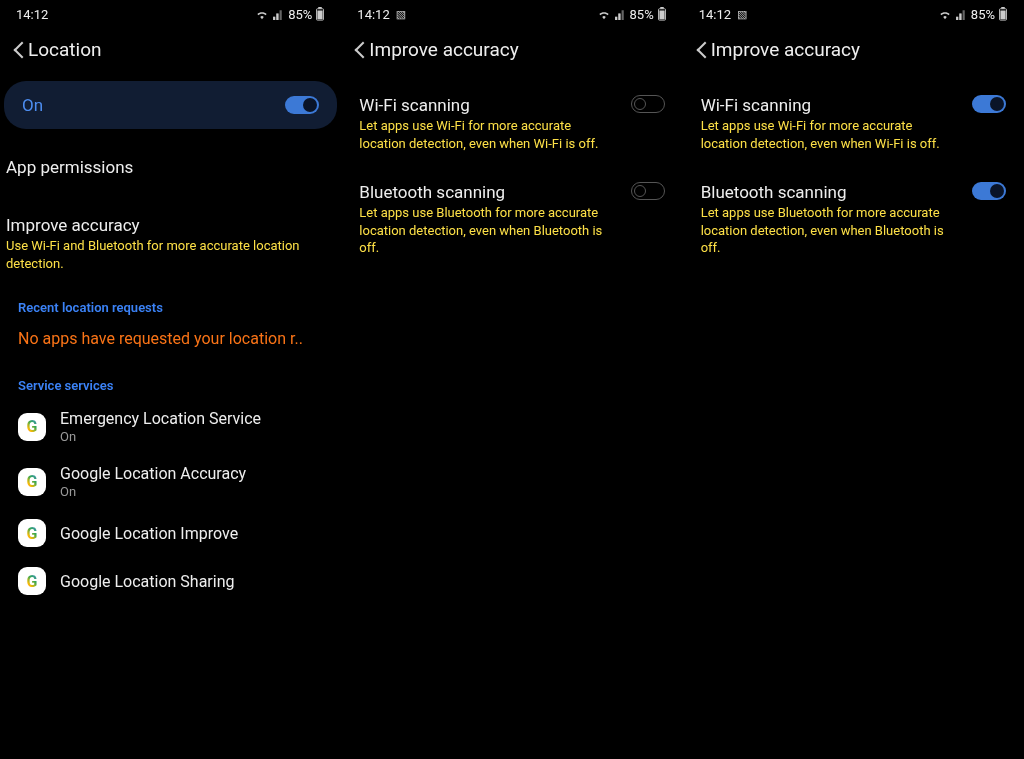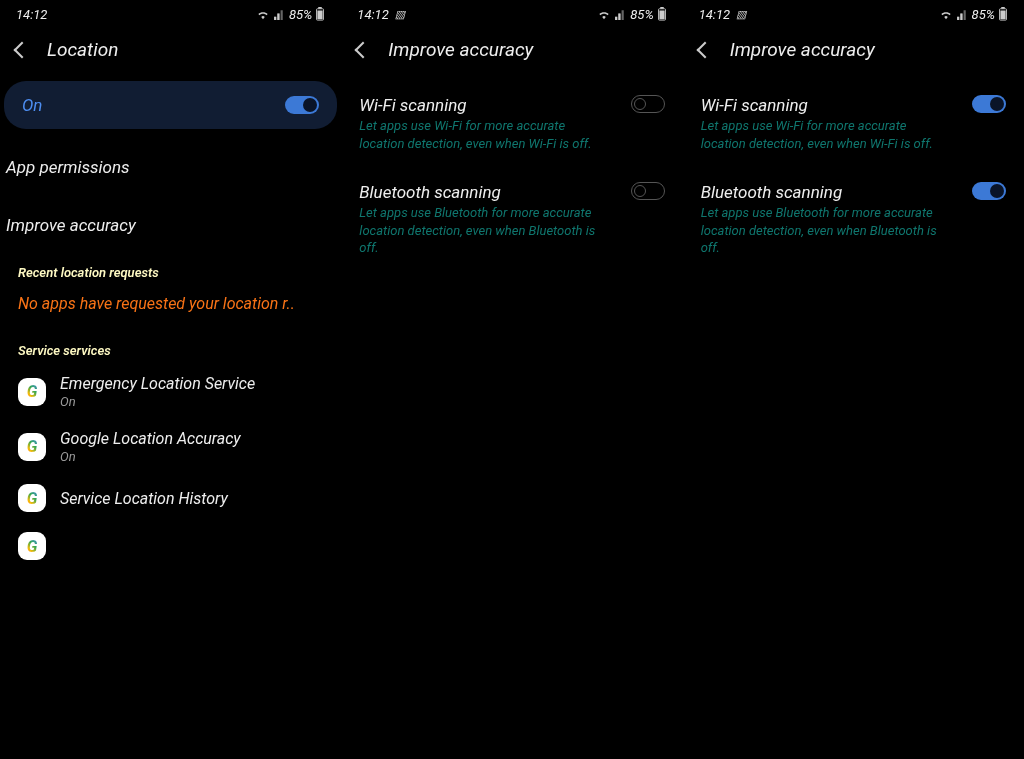--- a/index.html
+++ b/index.html
@@ -11,38 +11,37 @@
     height: 759px;
     display: flex;
     overflow: hidden;
   }
   .phone {
     width: 341.33px;
     height: 544px;
     background: #000;
     position: relative;
     flex-shrink: 0;
-    font-style: italic;
   }
   .status-bar {
     height: 28px;
     display: flex;
     justify-content: space-between;
     align-items: center;
     padding: 0 16px;
     font-size: 13px;
     color: #eee;
   }
   .status-left { display: flex; align-items: center; gap: 6px; }
   .status-right { display: flex; align-items: center; gap: 3px; text-align: right; }
   .header {
     display: flex;
     align-items: center;
     padding: 10px 16px 14px 16px;
-    gap: 19px;
+    gap: 0;
   }
   .back-chev {
     width: 12px; height: 12px;
     border-left: 2px solid #ccc;
     border-bottom: 2px solid #ccc;
     transform: rotate(45deg);
   }
   .header-title {
     font-size: 19px;
     font-weight: 400;
@@ -96,26 +95,26 @@
     align-items: flex-start;
     gap: 20px;
   }
   .setting-title {
     font-size: 17px;
     color: #eee;
     margin-bottom: 2px;
   }
   .setting-desc {
     font-size: 13px;
-    color: #0f766e;
+    color: #fde047;
     line-height: 1.35;
   }
   .section-label {
     font-size: 13px;
-    color: #fef9c3;
+    color: #3b82f6;
     font-weight: 600;
     padding: 14px 18px 6px 18px;
   }
   .no-apps {
     font-size: 16px;
     color: #f97316;
     padding: 8px 18px 16px 18px;
     white-space: nowrap;
     overflow: hidden;
   }
@@ -190,20 +189,21 @@
         <div class="toggle-knob"></div>
       </div>
   </div>
 
   <div class="setting-row" style="padding-top:22px;padding-bottom:22px;">
     <div class="setting-title">App permissions</div>
   </div>
 
   <div class="setting-row">
     <div class="setting-title">Improve accuracy</div>
+    <div class="setting-desc">Use Wi-Fi and Bluetooth for more accurate location detection.</div>
   </div>
 
   <div class="section-label">Recent location requests</div>
   <div class="no-apps">No apps have requested your location r..</div>
 
   <div class="section-label">Service services</div>
 
   <div class="service-row">
     <div class="g-icon">
         <span>G</span>
@@ -220,27 +220,30 @@
     <div class="service-text">
       <div class="service-title">Google Location Accuracy</div>
       <div class="service-sub">On</div>
     </div>
   </div>
   <div class="service-row">
     <div class="g-icon">
         <span>G</span>
       </div>
     <div class="service-text">
-      <div class="service-title">Service Location History</div>
+      <div class="service-title">Google Location Improve</div>
     </div>
   </div>
   <div class="service-row">
     <div class="g-icon">
         <span>G</span>
       </div>
+    <div class="service-text">
+      <div class="service-title">Google Location Sharing</div>
+    </div>
   </div>
 </div>
 
 <div class="phone">
   <div class="status-bar">
     <div class="status-left">
       <span>14:12</span>
       <span class="pic-icon">▧</span>
     </div>
     <div class="status-right">

